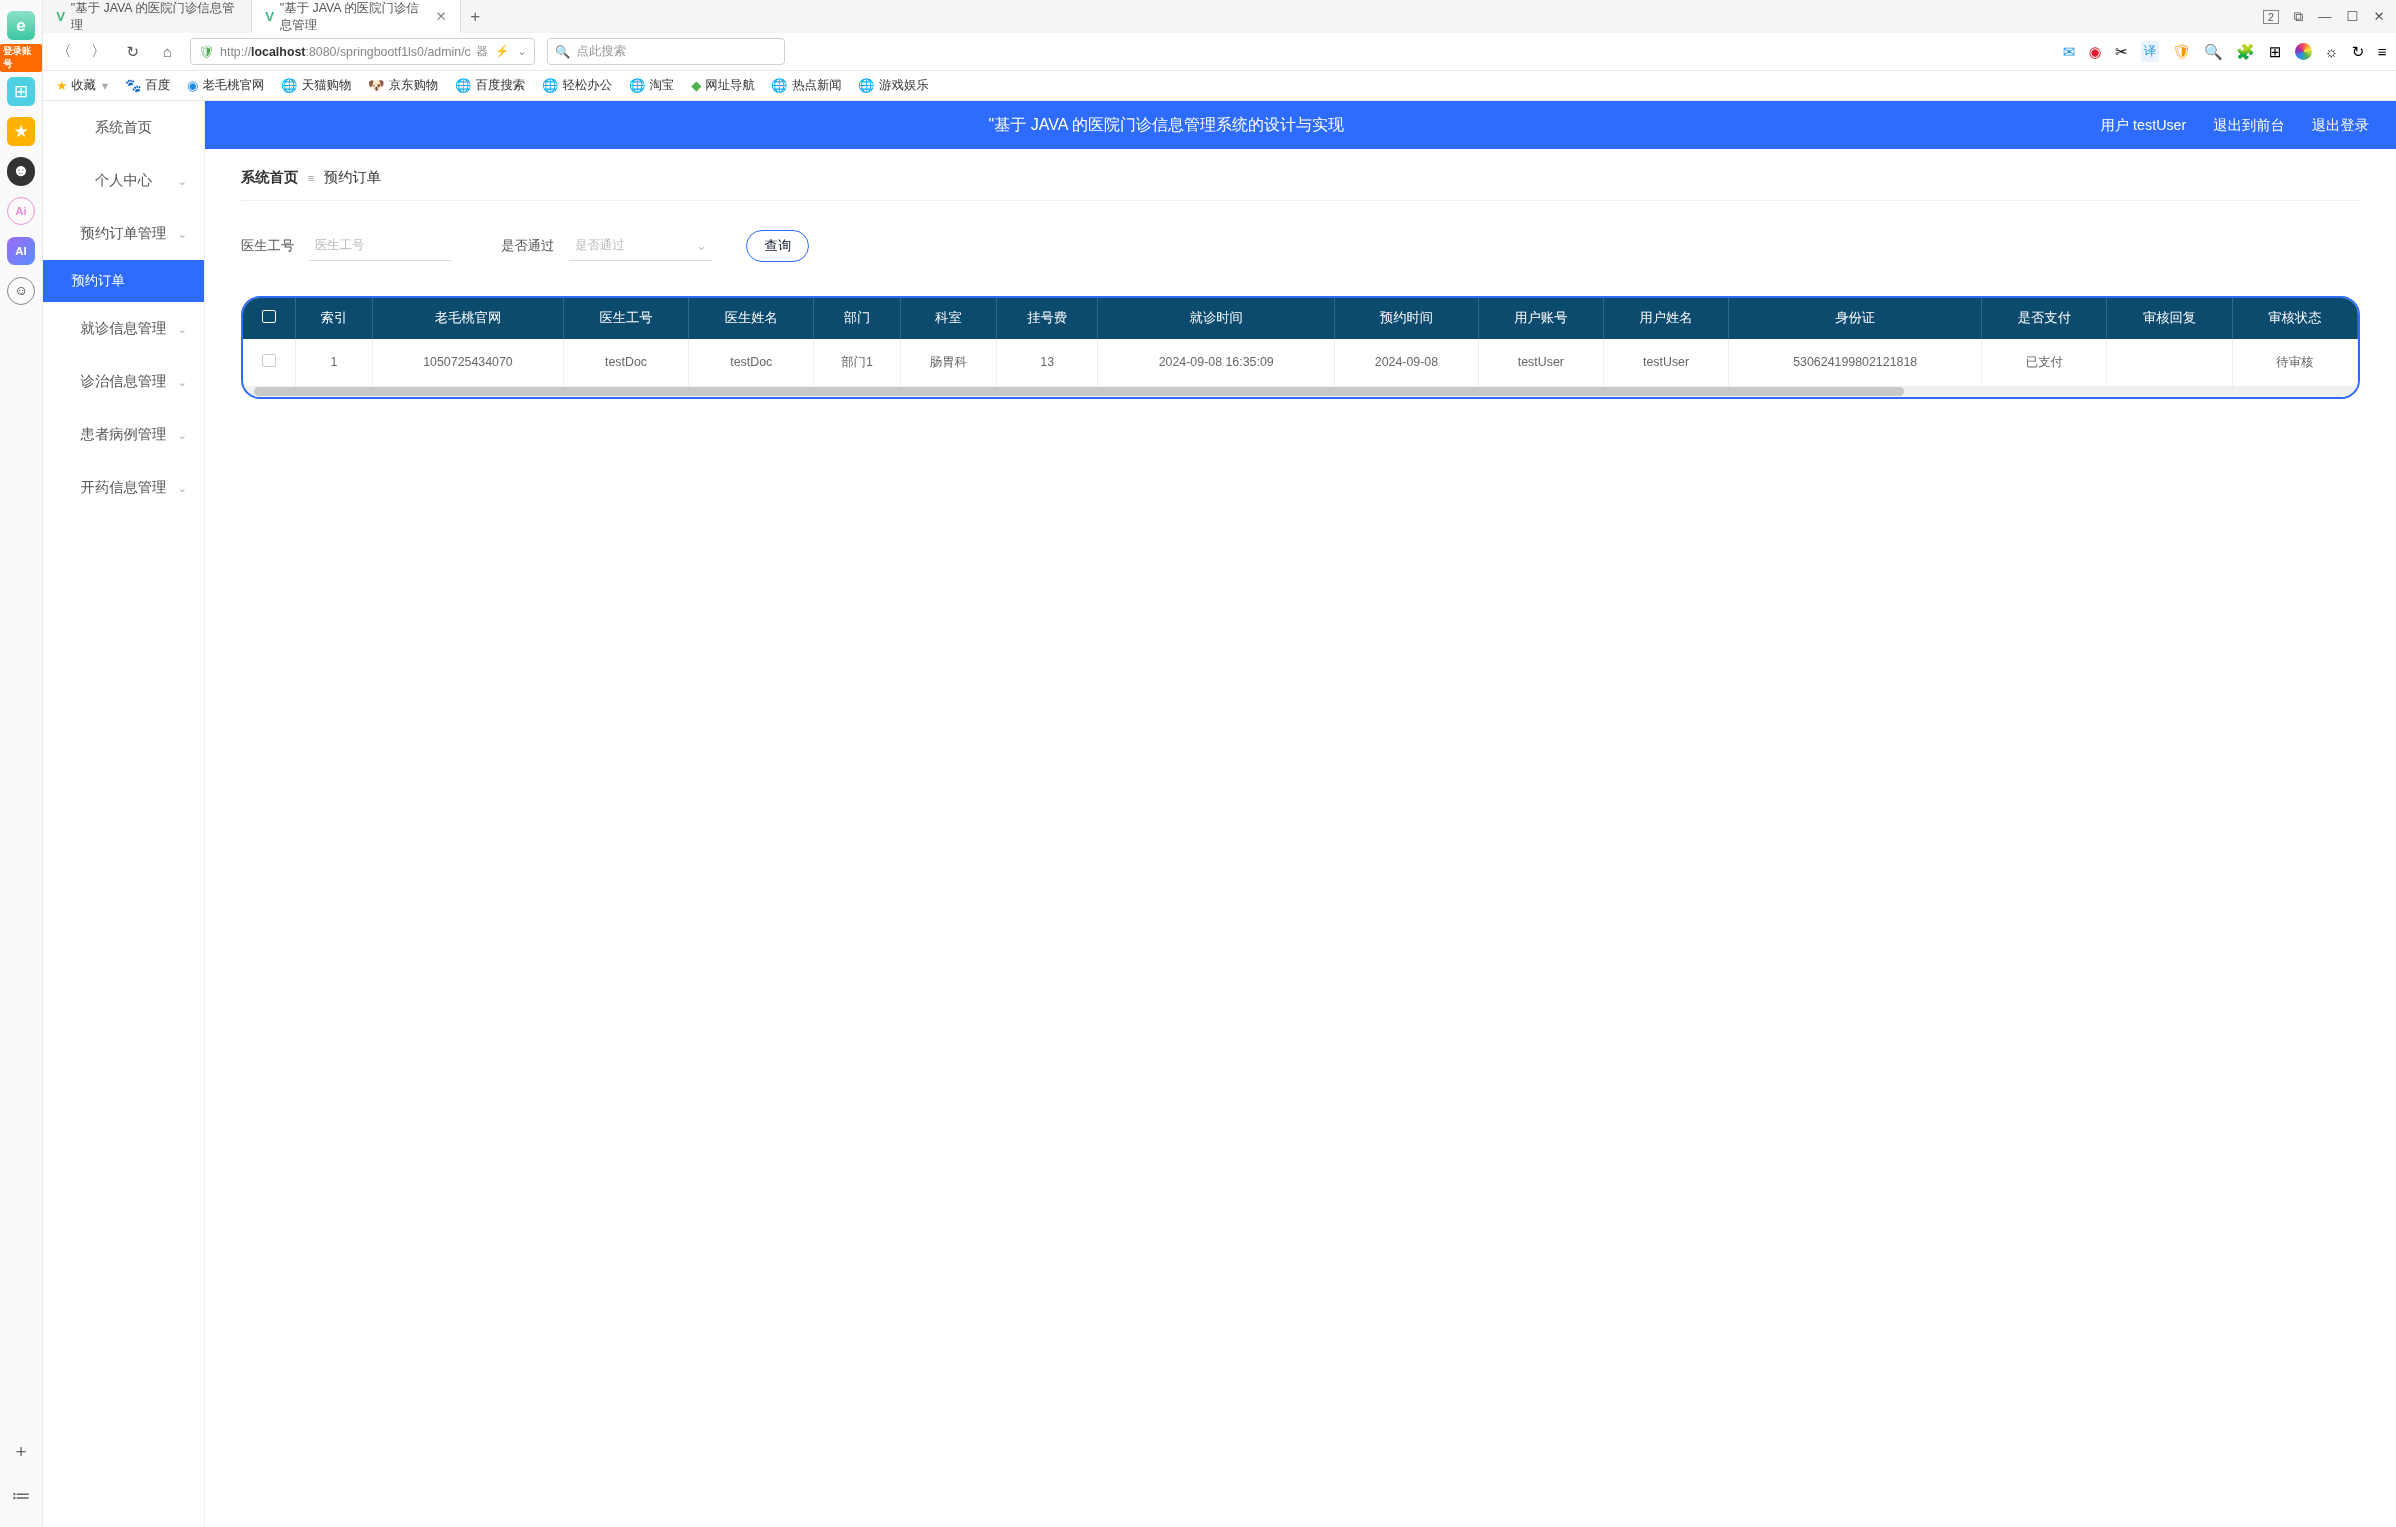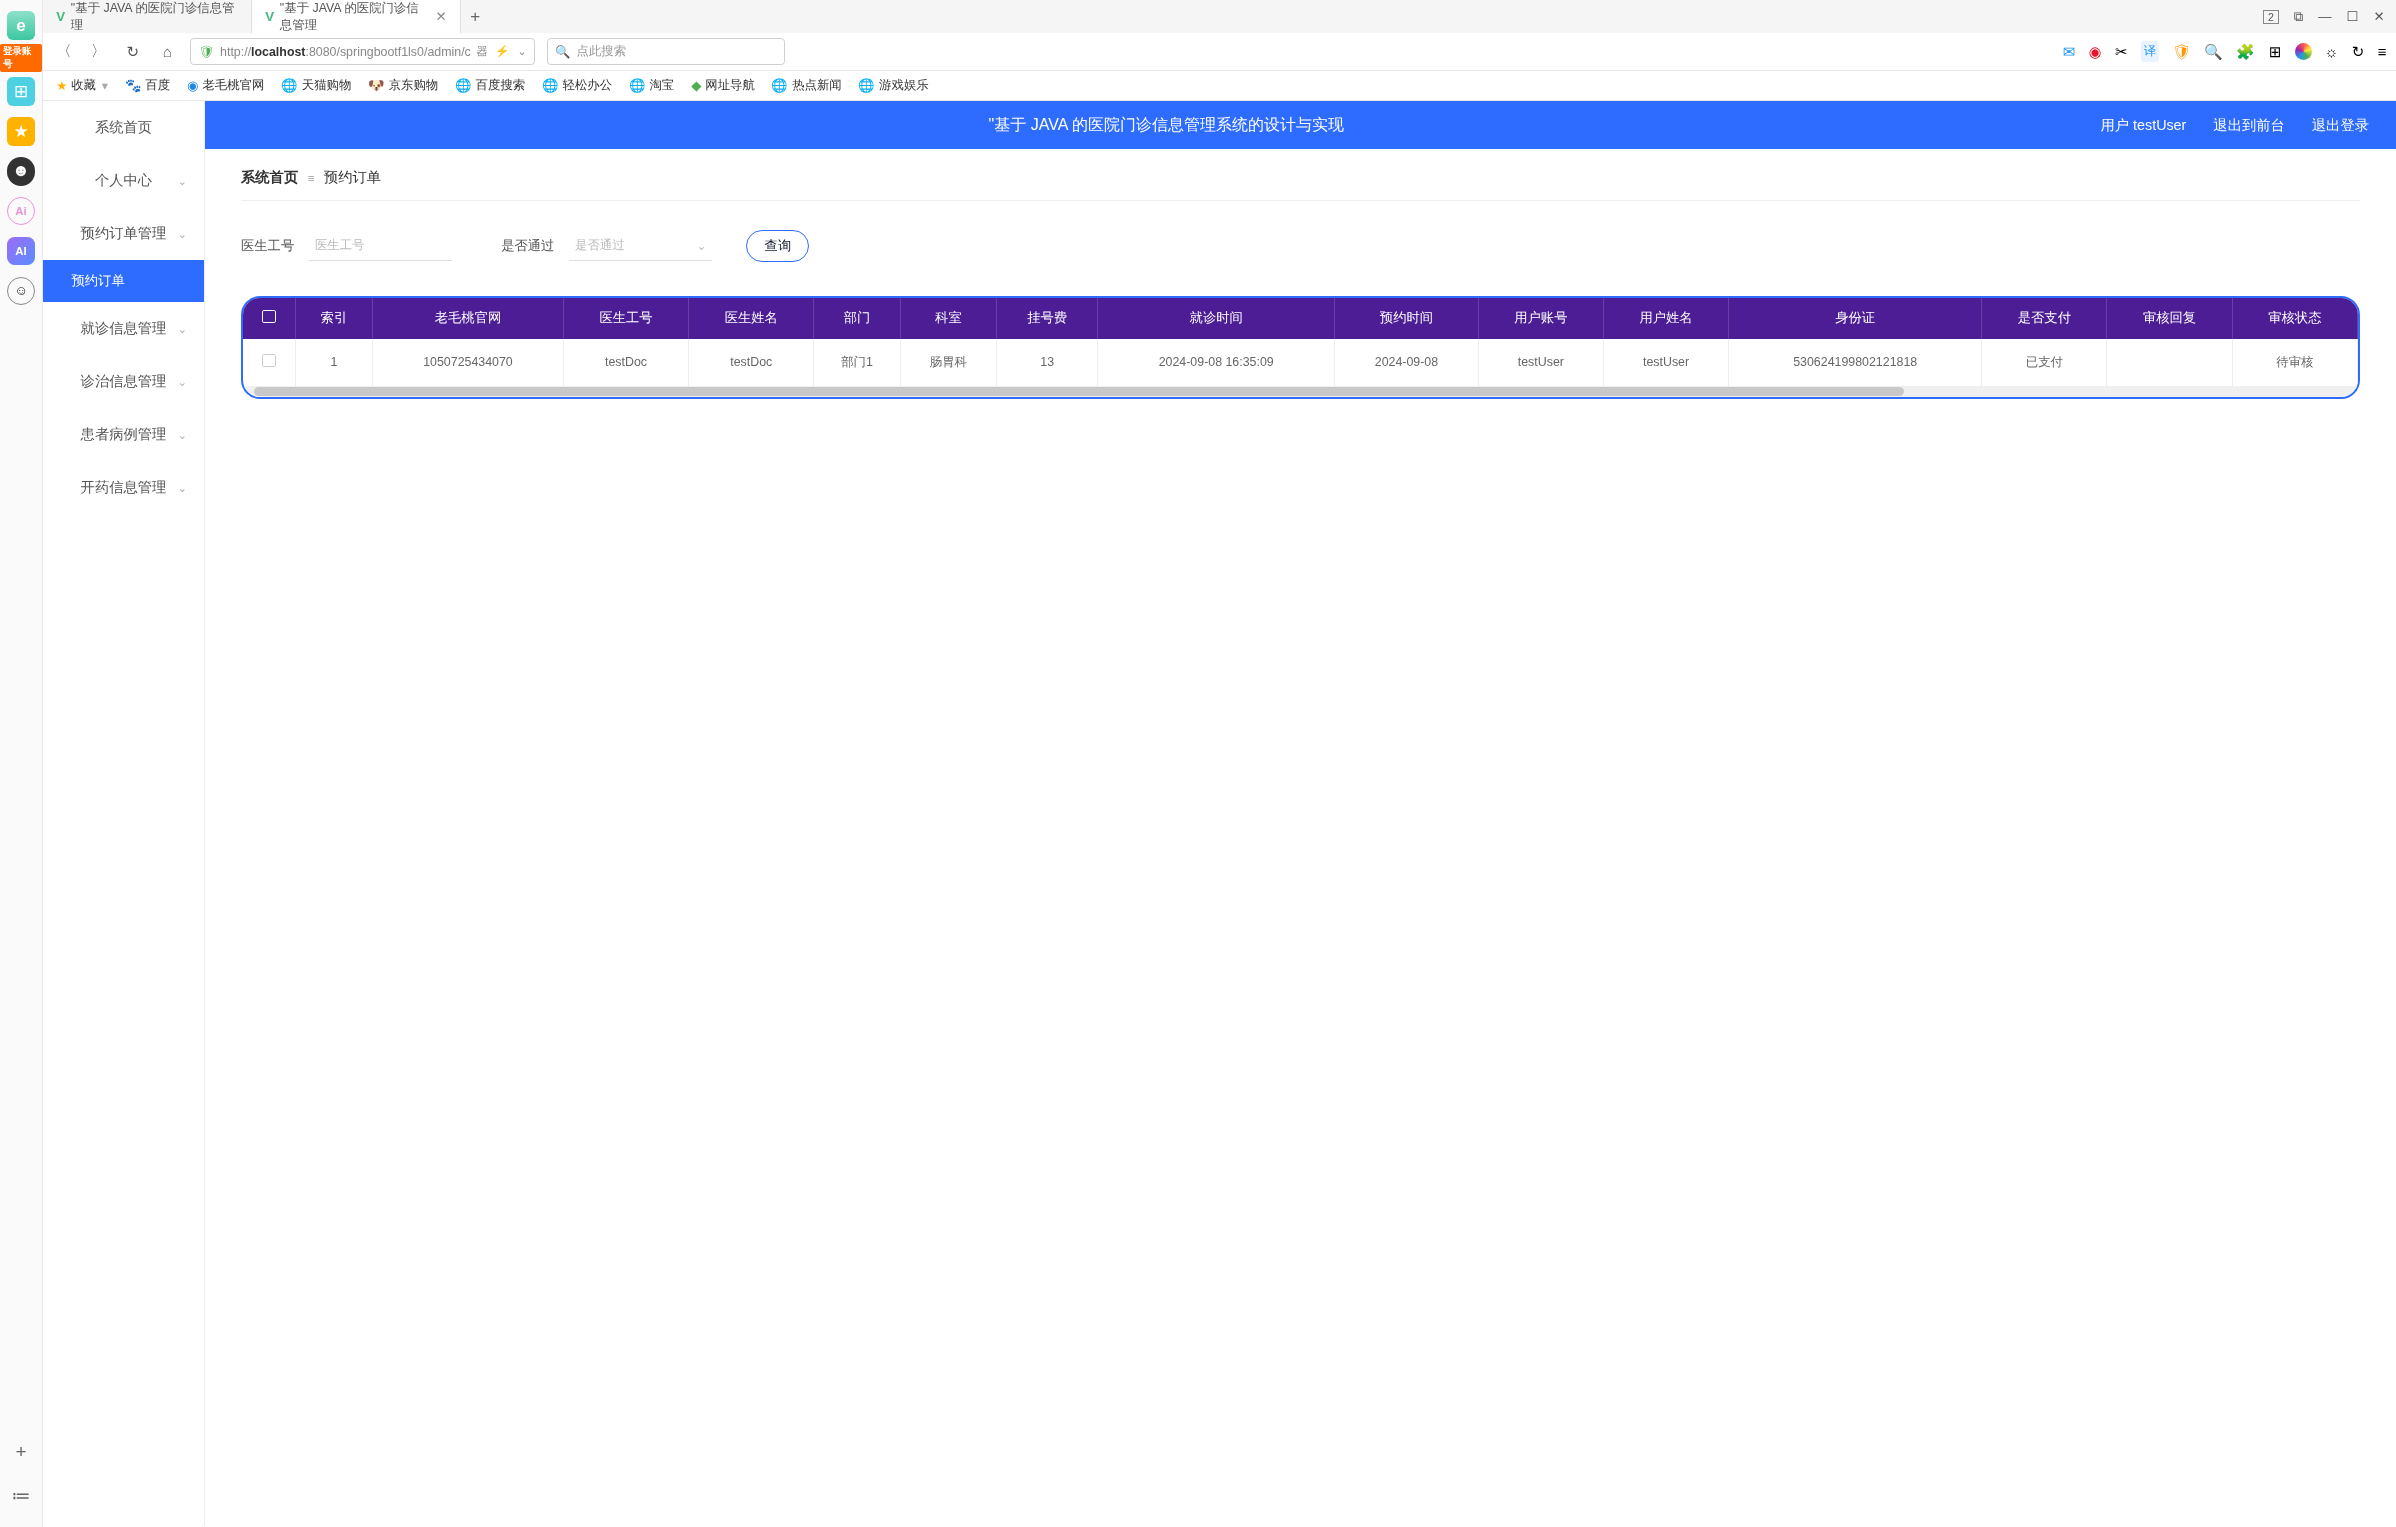--- a/index.html
+++ b/index.html
@@ -74,21 +74,21 @@
     .filters { display: flex; align-items: center; gap: 15px; margin-top: 28.5px; }
     .filter-label { font-size: 13.3px; color: #555; }
     .filter-input { width: 143px; height: 30px; border: none; border-bottom: 1px solid #ddd; padding: 0 5.7px; font-size: 12.4px; color: #333; outline: none; }
     .filter-input::placeholder { color: #bbb; }
     .filter-select { width: 143px; height: 30px; border: none; border-bottom: 1px solid #ddd; display: flex; align-items: center; justify-content: space-between; color: #bbb; font-size: 12.4px; cursor: pointer; padding: 0 5.7px; }
     .query-btn { width: 63px; height: 32px; border: 1px solid #2e6cff; color: #0f172a; background: #fff; border-radius: 16px; cursor: pointer; font-size: 13.3px; margin-left: 19px; }
     
     .table-wrap { margin-top: 34px; border: 2.9px solid #2e6cff; border-radius: 19px; overflow: hidden; }
     .table-scroll { overflow-x: auto; }
     table { border-collapse: collapse; width: 100%; min-width: 989px; }
-    thead th { background: #4c1d95; color: #fff; font-weight: normal; font-size: 13.3px; padding: 11.4px 7.6px; text-align: center; border-right: 1px solid rgba(255,255,255,0.15); white-space: nowrap; }
+    thead th { background: #0c4a6e; color: #fff; font-weight: normal; font-size: 13.3px; padding: 11.4px 7.6px; text-align: center; border-right: 1px solid rgba(255,255,255,0.15); white-space: nowrap; }
     tbody td { padding: 15px 7.6px; text-align: center; font-size: 12.4px; color: #666; border-right: 1px solid #eee; }
     .chk { width: 13.3px; height: 13.3px; border: 1px solid #ccc; display: inline-block; border-radius: 1.9px; }
     thead .chk { border-color: #fff; }
     .hscroll { height: 11.4px; background: #f0f0f0; position: relative; }
     .hscroll-thumb { position: absolute; left: 11.4px; width: 78%; top: 1px; height: 9.5px; background: #c8c8c8; border-radius: 4.8px; }
   </style>
 </head>
 <body>
 
 <div class="left-sidebar">

